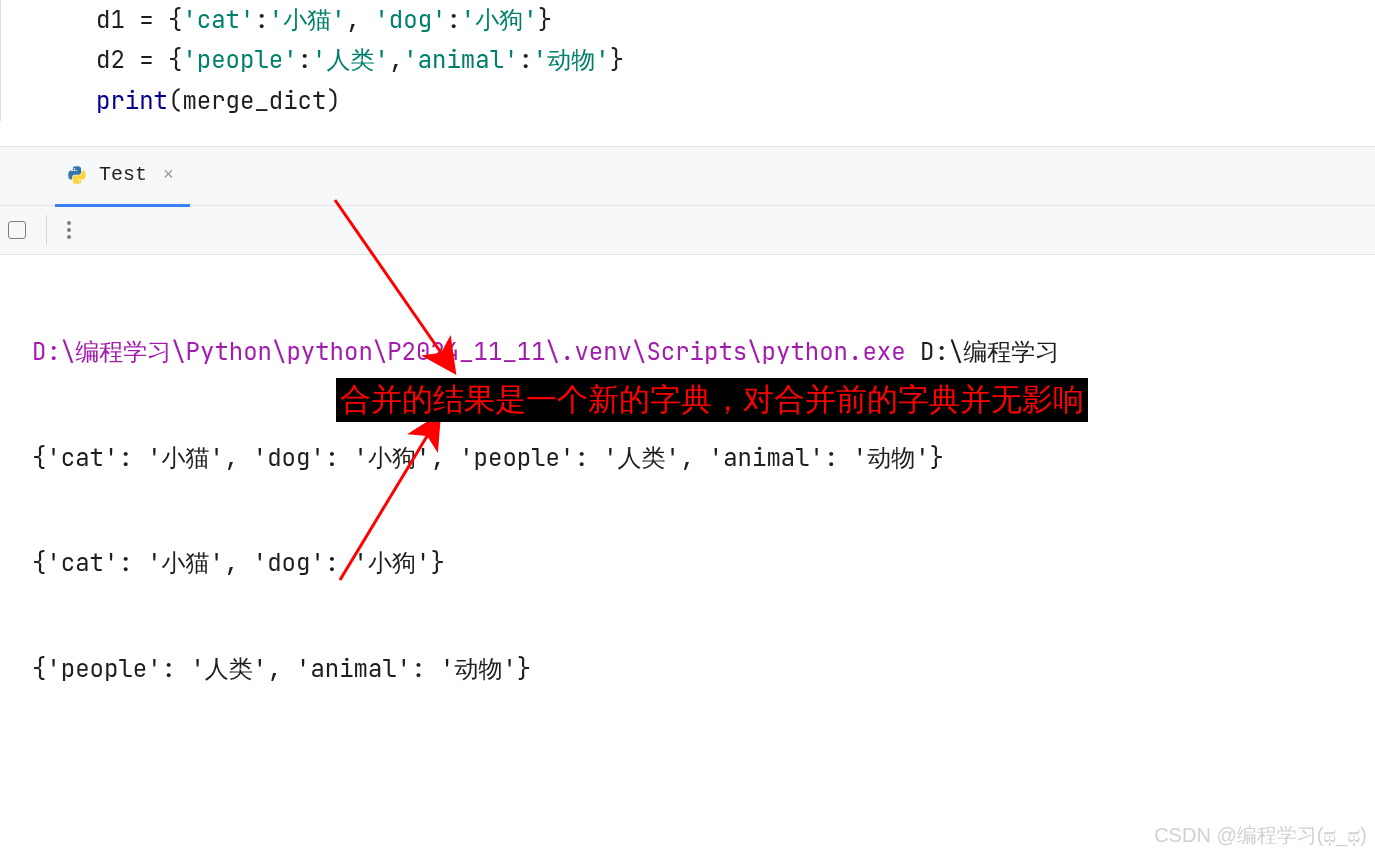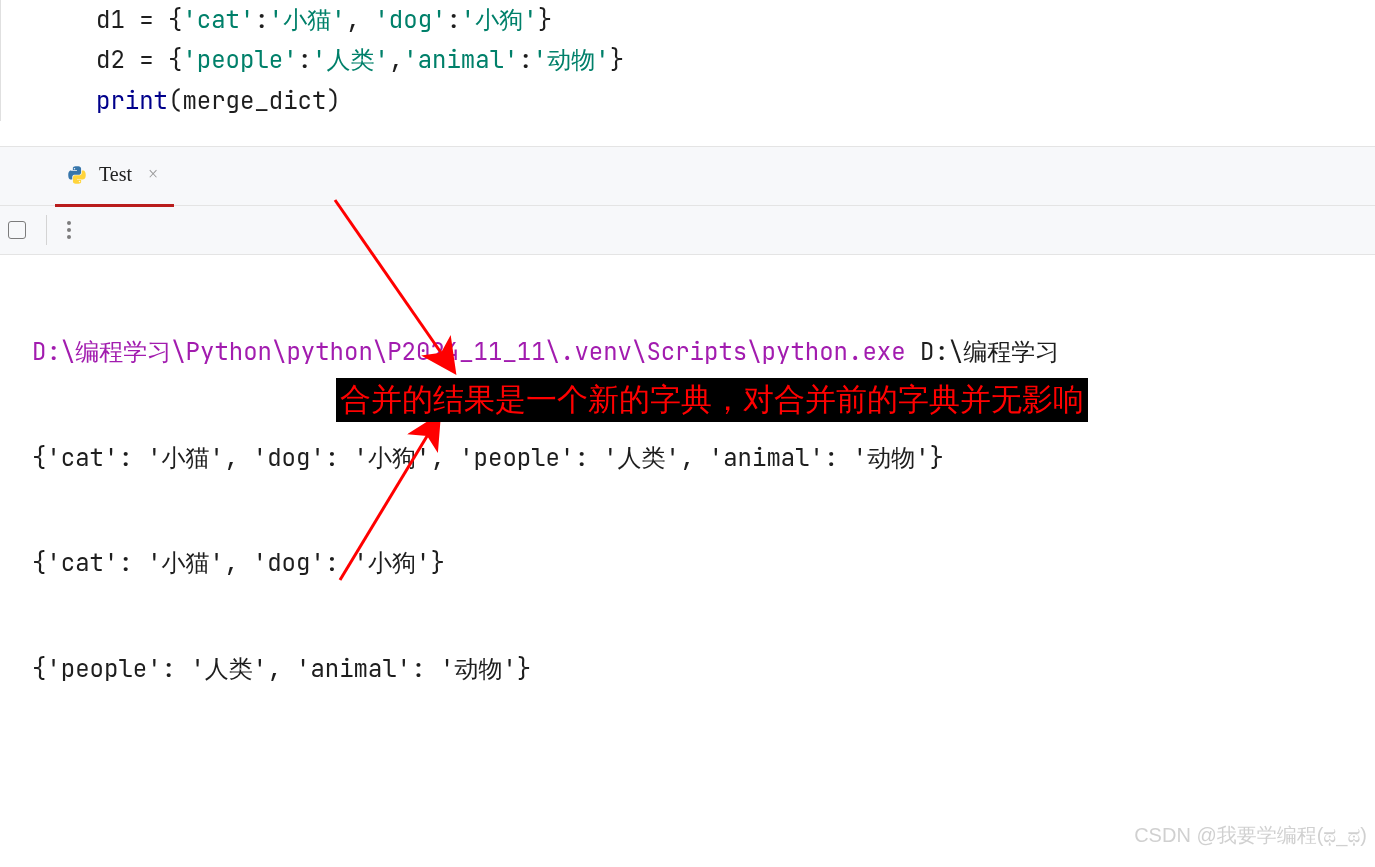--- a/index.html
+++ b/index.html
@@ -39,23 +39,23 @@
     align-items: center;
     padding-left: 55px;
     position: relative;
   }
   .tab {
     display: flex;
     align-items: center;
     gap: 12px;
     padding: 0 12px;
     height: 100%;
-    border-bottom: 3px solid #b91c1c;
+    border-bottom: 3px solid #3b82f6;
     color: #222;
-    font-family: Liberation Serif, serif;
+    font-family: Liberation Mono, monospace;
     font-size: 20px;
   }
   .close-x {
     color: #999;
     font-size: 18px;
     padding: 2px 4px;
     cursor: pointer;
   }
   .toolbar2 {
     height: 48px;
@@ -170,13 +170,13 @@
 <svg class="arrows" width="1375" height="867">
   <defs>
     <marker id="ah" markerWidth="12" markerHeight="12" refX="10" refY="6" orient="auto">
       <path d="M0,0 L12,6 L0,12 L3,6 z" fill="#ff0000"></path>
     </marker>
   </defs>
   <line x1="335" y1="200" x2="453" y2="370" stroke="#ff0000" stroke-width="3" marker-end="url(#ah)"></line>
   <line x1="340" y1="580" x2="438" y2="418" stroke="#ff0000" stroke-width="3" marker-end="url(#ah)"></line>
 </svg>
 
-<div class="watermark">CSDN @我要学编程(ಥ_ಥ)</div>
+<div class="watermark">CSDN @编程学习(ಥ_ಥ)</div>
 
 </body></html>

